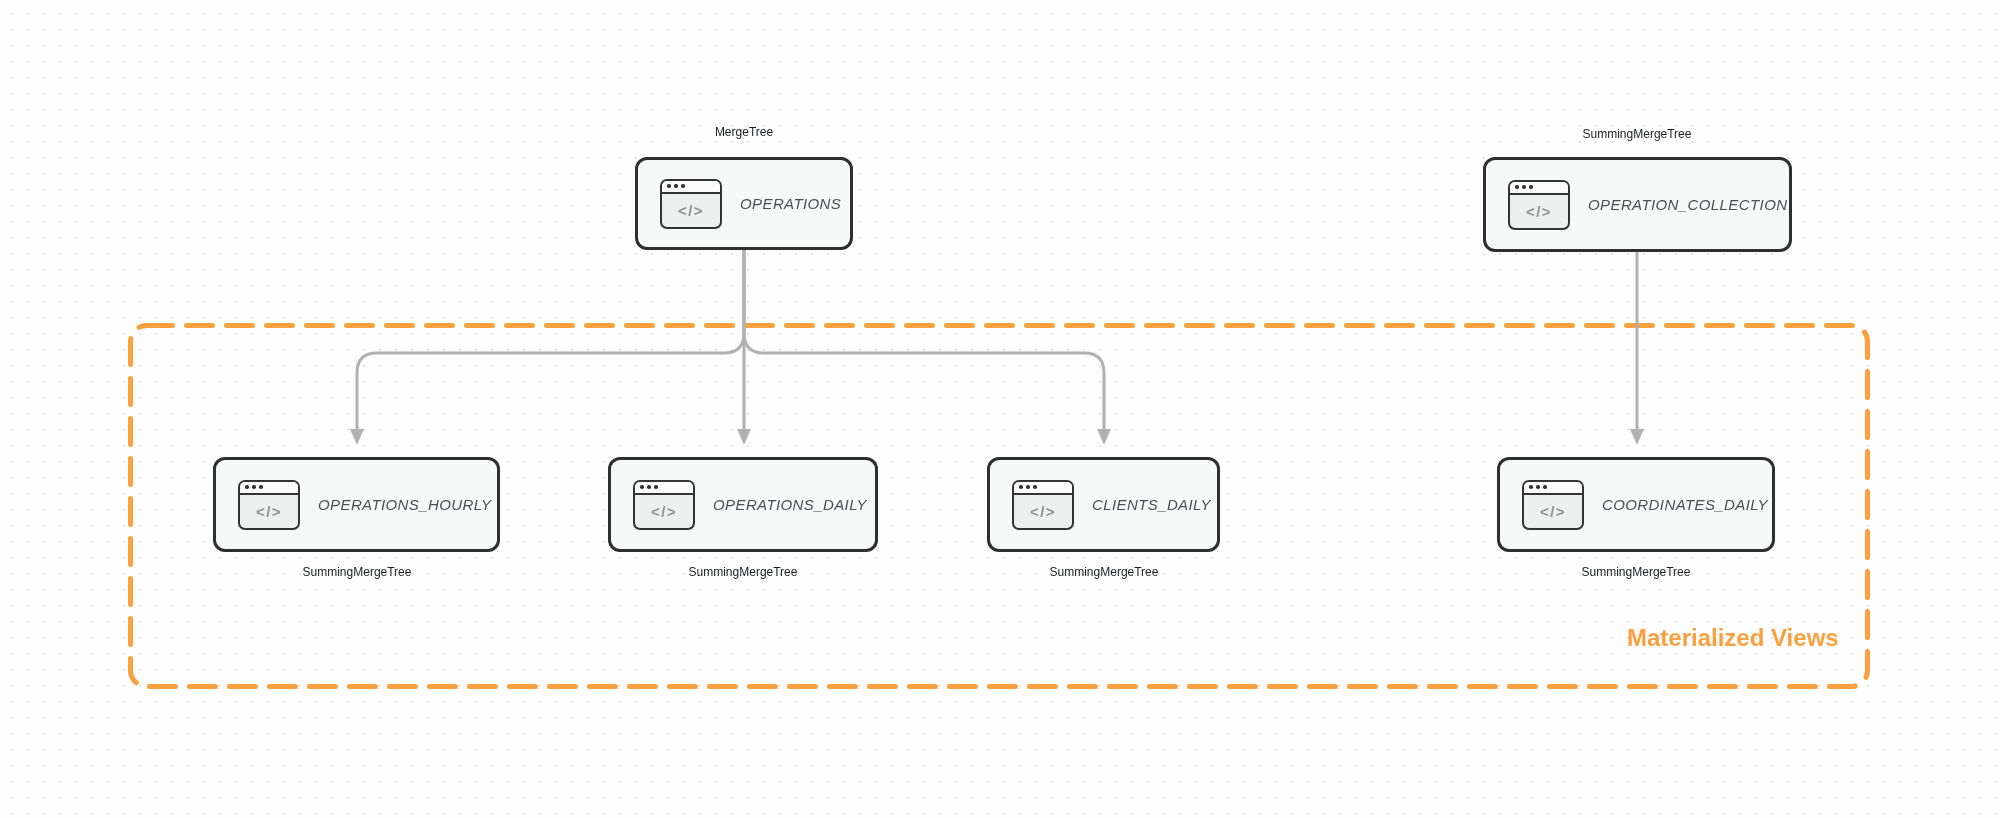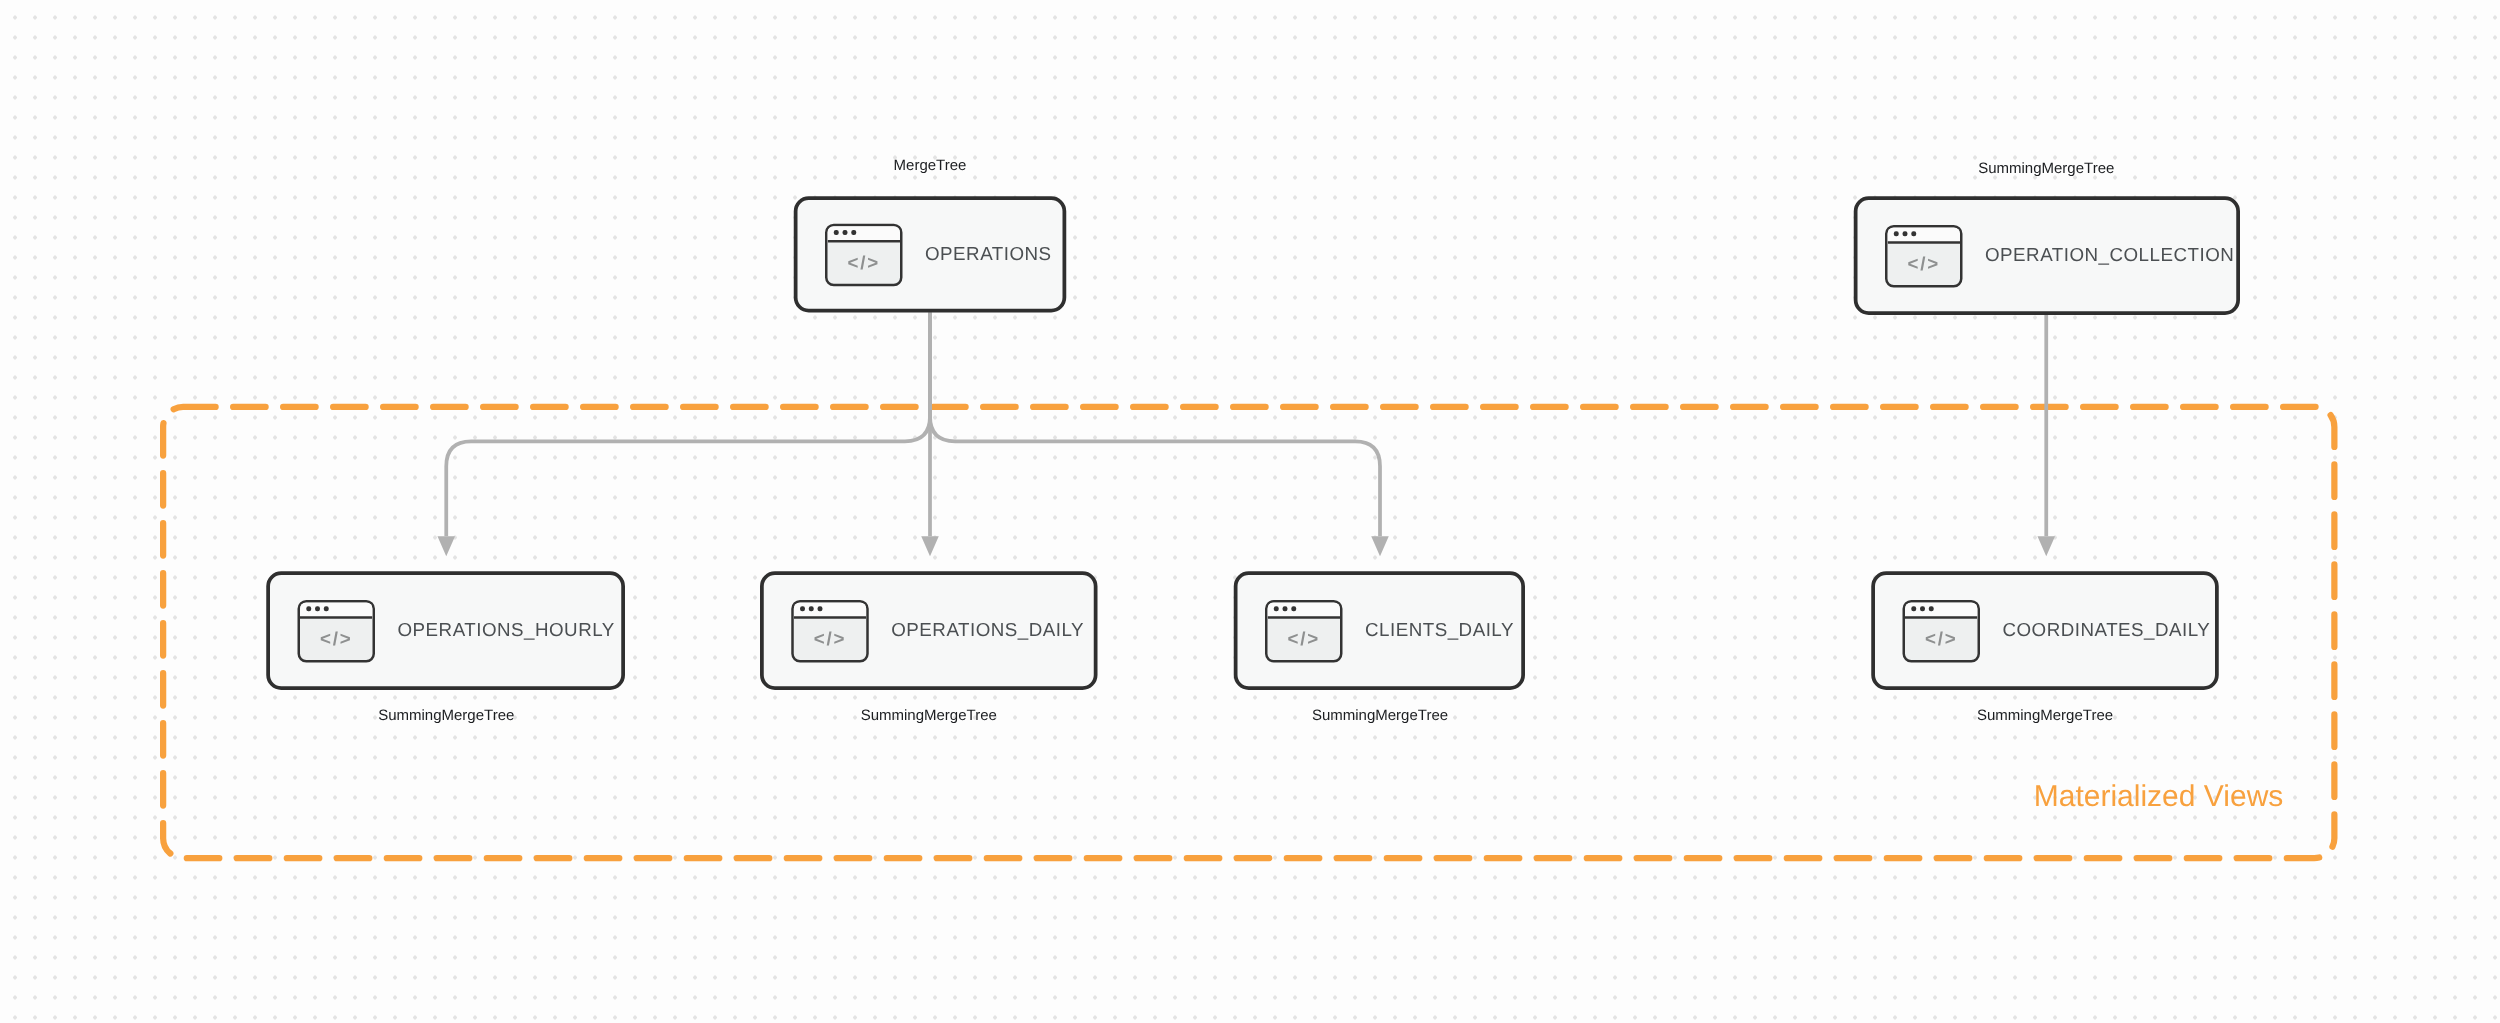--- a/index.html
+++ b/index.html
@@ -26,29 +26,29 @@
   .browser-bar{
     height:13px;flex:none;background:#fbfbfb;border-bottom:2.5px solid #333;
     display:flex;align-items:center;gap:3.5px;padding-left:5px;box-sizing:border-box;
   }
   .browser-dot{width:3.5px;height:3.5px;border-radius:50%;background:#333;flex:none;}
   .browser-body{
     flex:1;display:flex;align-items:center;justify-content:center;
     color:#8e9090;font-weight:700;font-size:15px;letter-spacing:1.5px;
   }
   .node-label{
-    color:#4b4f52;font-size:15px;letter-spacing:.4px;
+    font-style:italic;color:#4b4f52;font-size:15px;letter-spacing:.4px;
     white-space:nowrap;font-weight:500;
   }
   .engine-label{
     position:absolute;transform:translateX(-50%);
     font-size:12px;color:#1c1e21;white-space:nowrap;z-index:2;line-height:20px;
   }
   .group-label{
-    position:absolute;font-size:24px;font-weight:400;color:#f8a13e;
+    position:absolute;font-size:24px;font-weight:700;color:#f8a13e;
     white-space:nowrap;z-index:2;line-height:28px;
   }
 </style>
 </head>
 <body>
 
 <svg id="wires" viewBox="0 0 2000 818" xmlns="http://www.w3.org/2000/svg">
 
   <rect x="130.5" y="325.5" width="1737" height="361" rx="16" fill="none" stroke="#f8a13e" stroke-width="5" stroke-dasharray="26 14" stroke-linecap="round"></rect>
 

